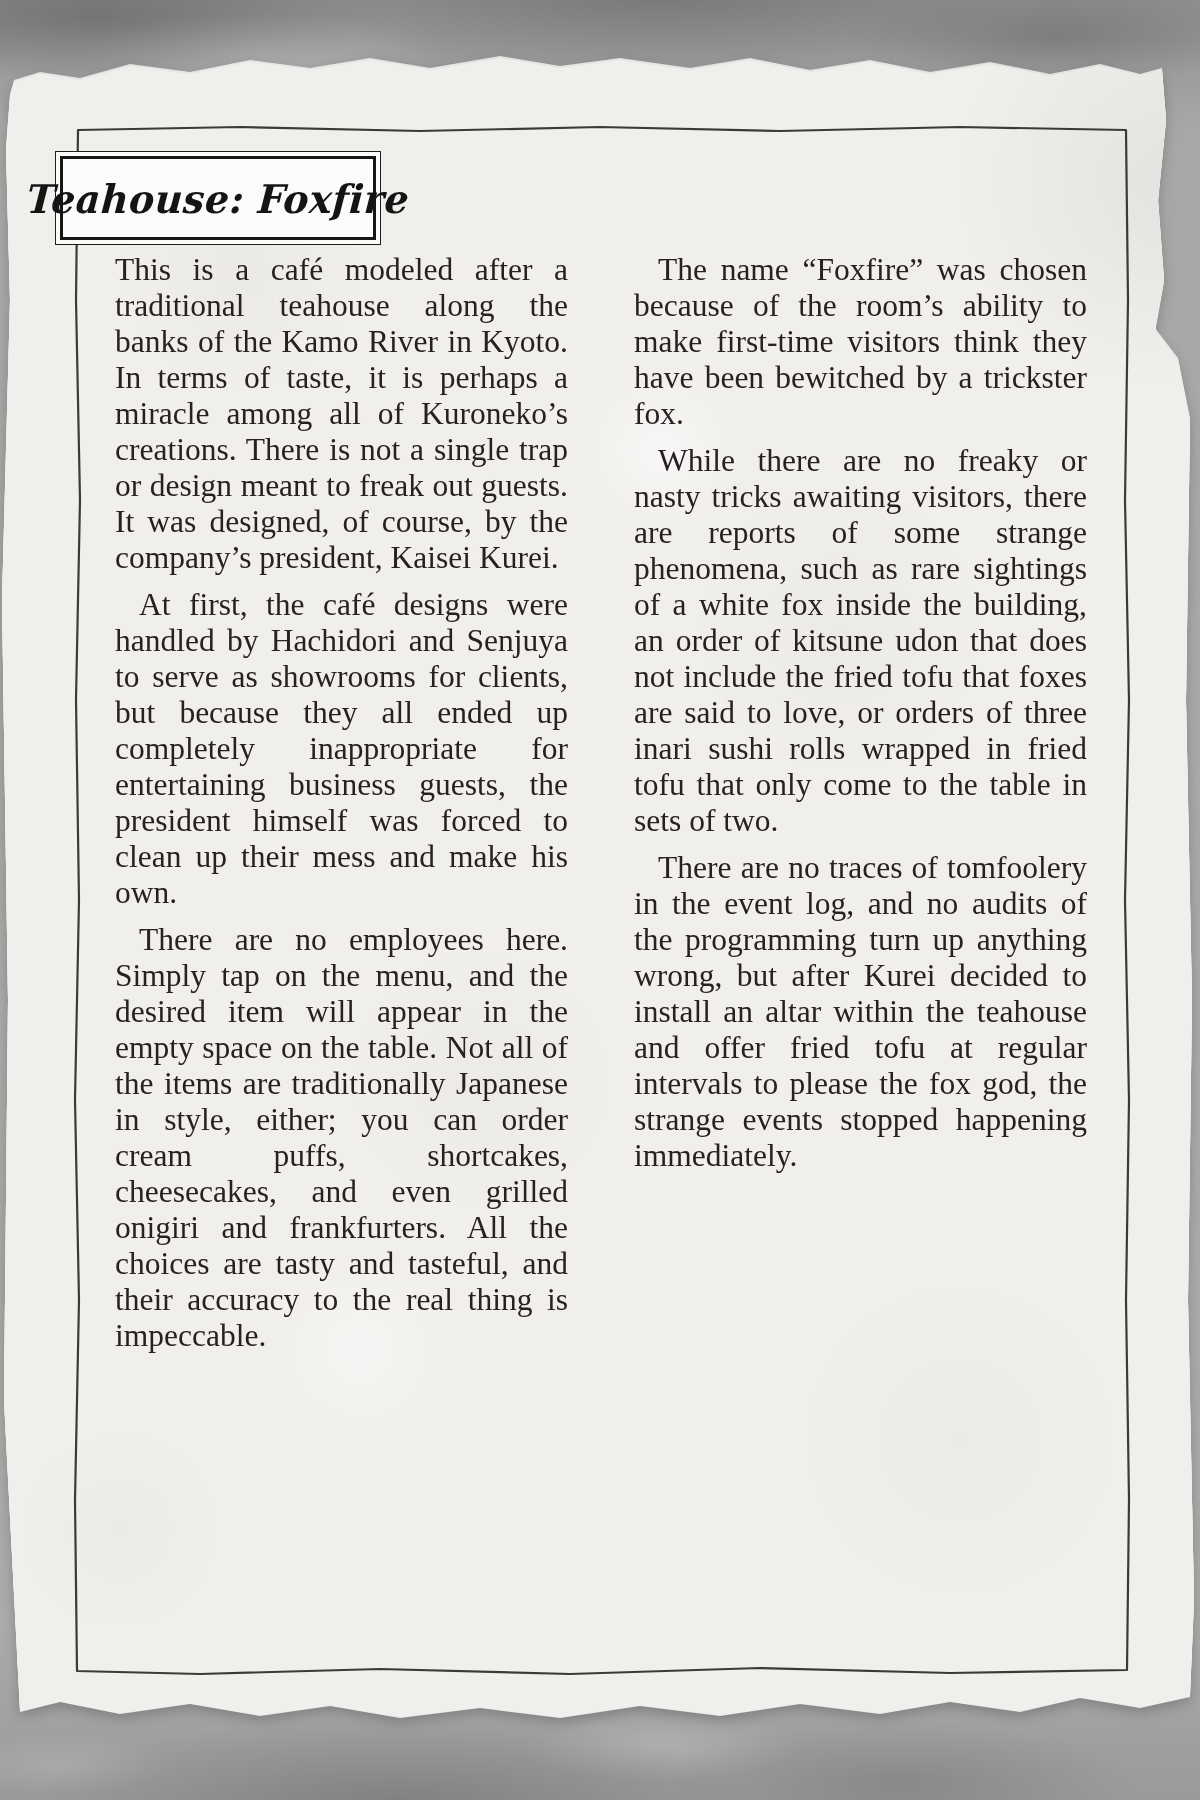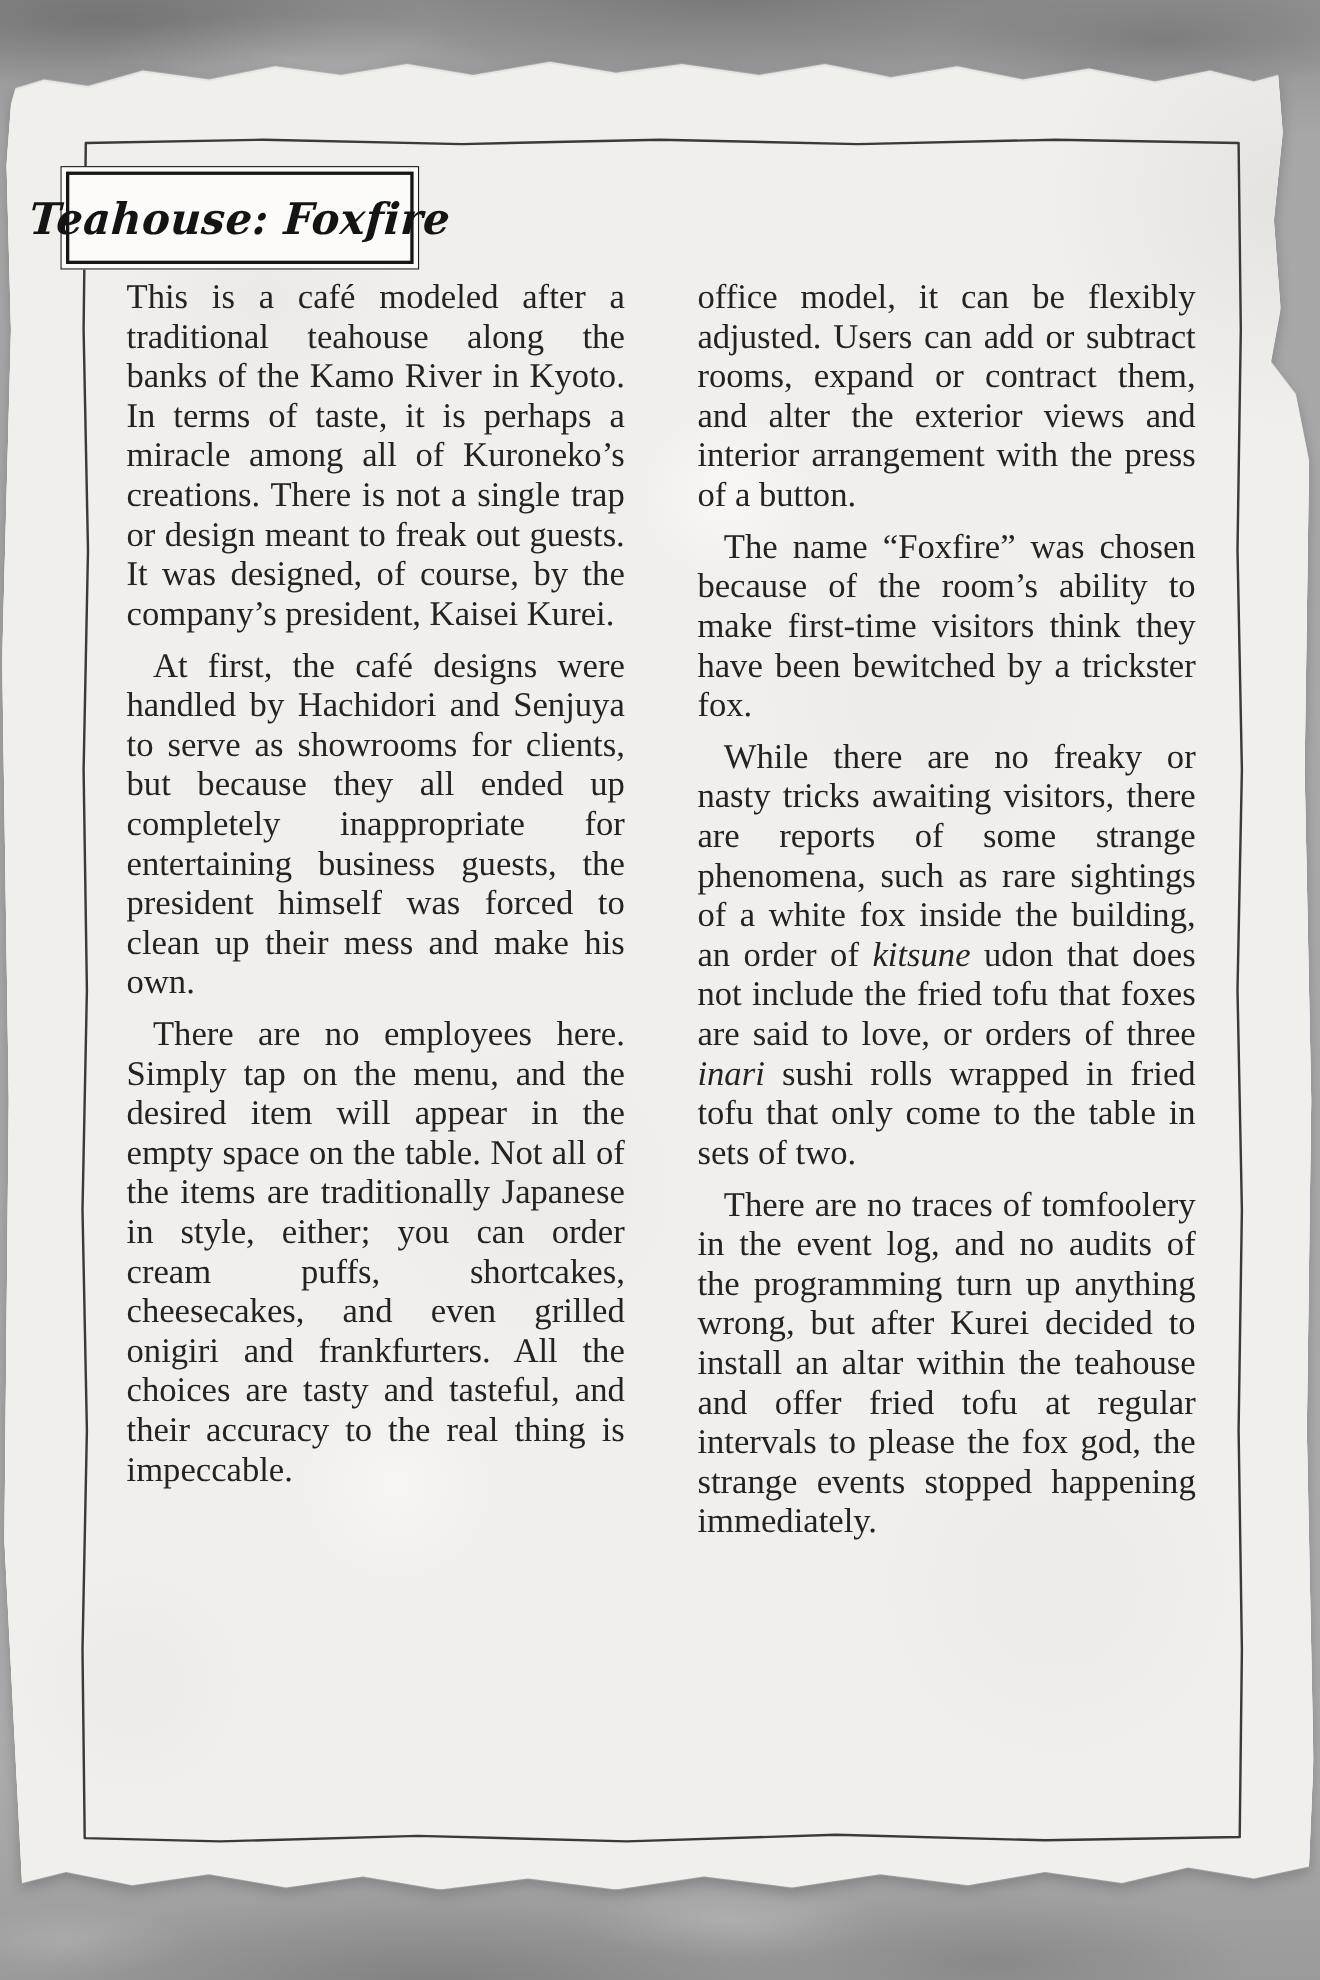--- a/index.html
+++ b/index.html
@@ -72,21 +72,21 @@
   }
   .text-block{
     position:absolute;left:115px;top:252px;width:972px;
     display:flex;gap:66px;z-index:2;
     color:#272222;
     font-size:31.5px;line-height:36px;
   }
   .col{width:465px;}
   .para{margin:0 0 11px 0;text-align:justify;}
   .para.indent{text-indent:24px;}
-  .ital{font-style:italic;}
+  .ital{}
 </style>
 </head>
 <body>
 
 <div class="stage">
 
   <div class="paper-wrap">
     <div class="paper"></div>
   </div>
 
@@ -103,20 +103,19 @@
     </div>
   </div>
 
   <div class="text-block">
     <div class="col">
         <p class="para"><span class="">This is a café modeled after a traditional teahouse along the banks of the Kamo River in Kyoto. In terms of taste, it is perhaps a miracle among all of Kuroneko’s creations. There is not a single trap or design meant to freak out guests. It was designed, of course, by the company’s president, Kaisei Kurei.</span></p>
         <p class="para indent"><span class="">At first, the café designs were handled by Hachidori and Senjuya to serve as showrooms for clients, but because they all ended up completely inappropriate for entertaining business guests, the president himself was forced to clean up their mess and make his own.</span></p>
         <p class="para indent"><span class="">There are no employees here. Simply tap on the menu, and the desired item will appear in the empty space on the table. Not all of the items are traditionally Japanese in style, either; you can order cream puffs, shortcakes, cheesecakes, and even grilled onigiri and frankfurters. All the choices are tasty and tasteful, and their accuracy to the real thing is impeccable.</span></p>
       </div>
     <div class="col">
-        <p class="para"><span class="">office model, it can be flexibly adjusted. Users can add or subtract rooms, expand or contract them, and alter the exterior views and interior arrangement with the press of a button.</span></p>
         <p class="para indent"><span class="">The name “Foxfire” was chosen because of the room’s ability to make first-time visitors think they have been bewitched by a trickster fox.</span></p>
         <p class="para indent"><span class="">While there are no freaky or nasty tricks awaiting visitors, there are reports of some strange phenomena, such as rare sightings of a white fox inside the building, an order of </span><span class="ital">kitsune</span><span class=""> udon that does not include the fried tofu that foxes are said to love, or orders of three </span><span class="ital">inari</span><span class=""> sushi rolls wrapped in fried tofu that only come to the table in sets of two.</span></p>
         <p class="para indent"><span class="">There are no traces of tomfoolery in the event log, and no audits of the programming turn up anything wrong, but after Kurei decided to install an altar within the teahouse and offer fried tofu at regular intervals to please the fox god, the strange events stopped happening immediately.</span></p>
       </div>
   </div>
 
 </div>
 
 </body></html>

